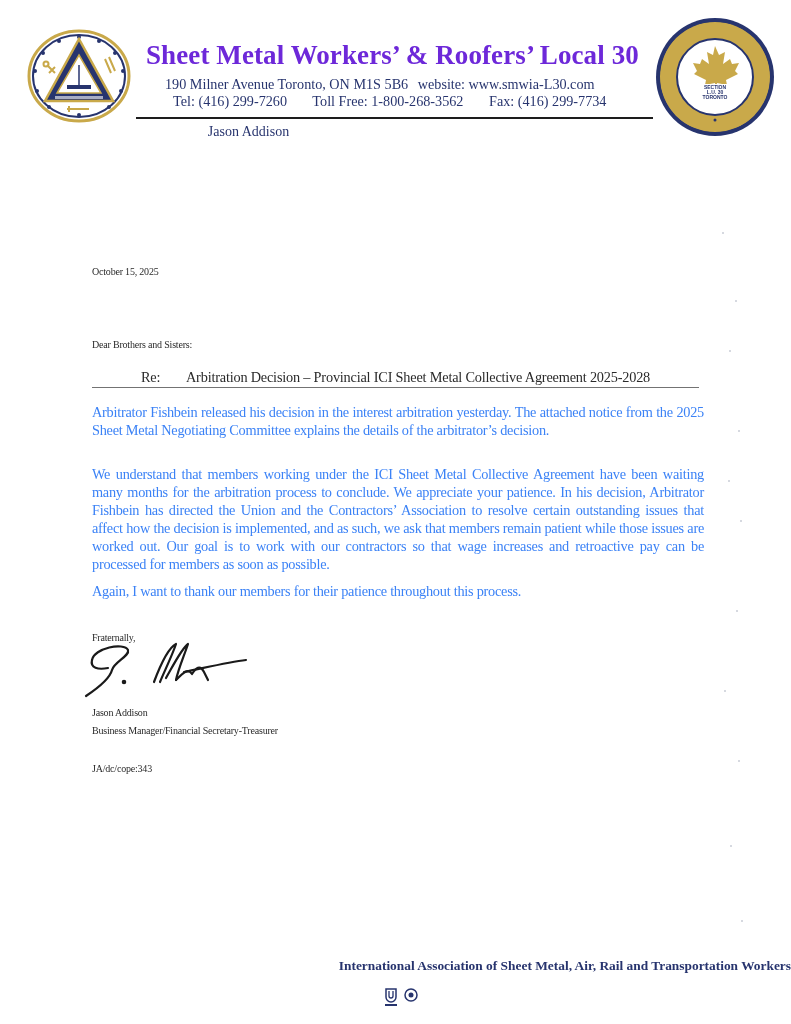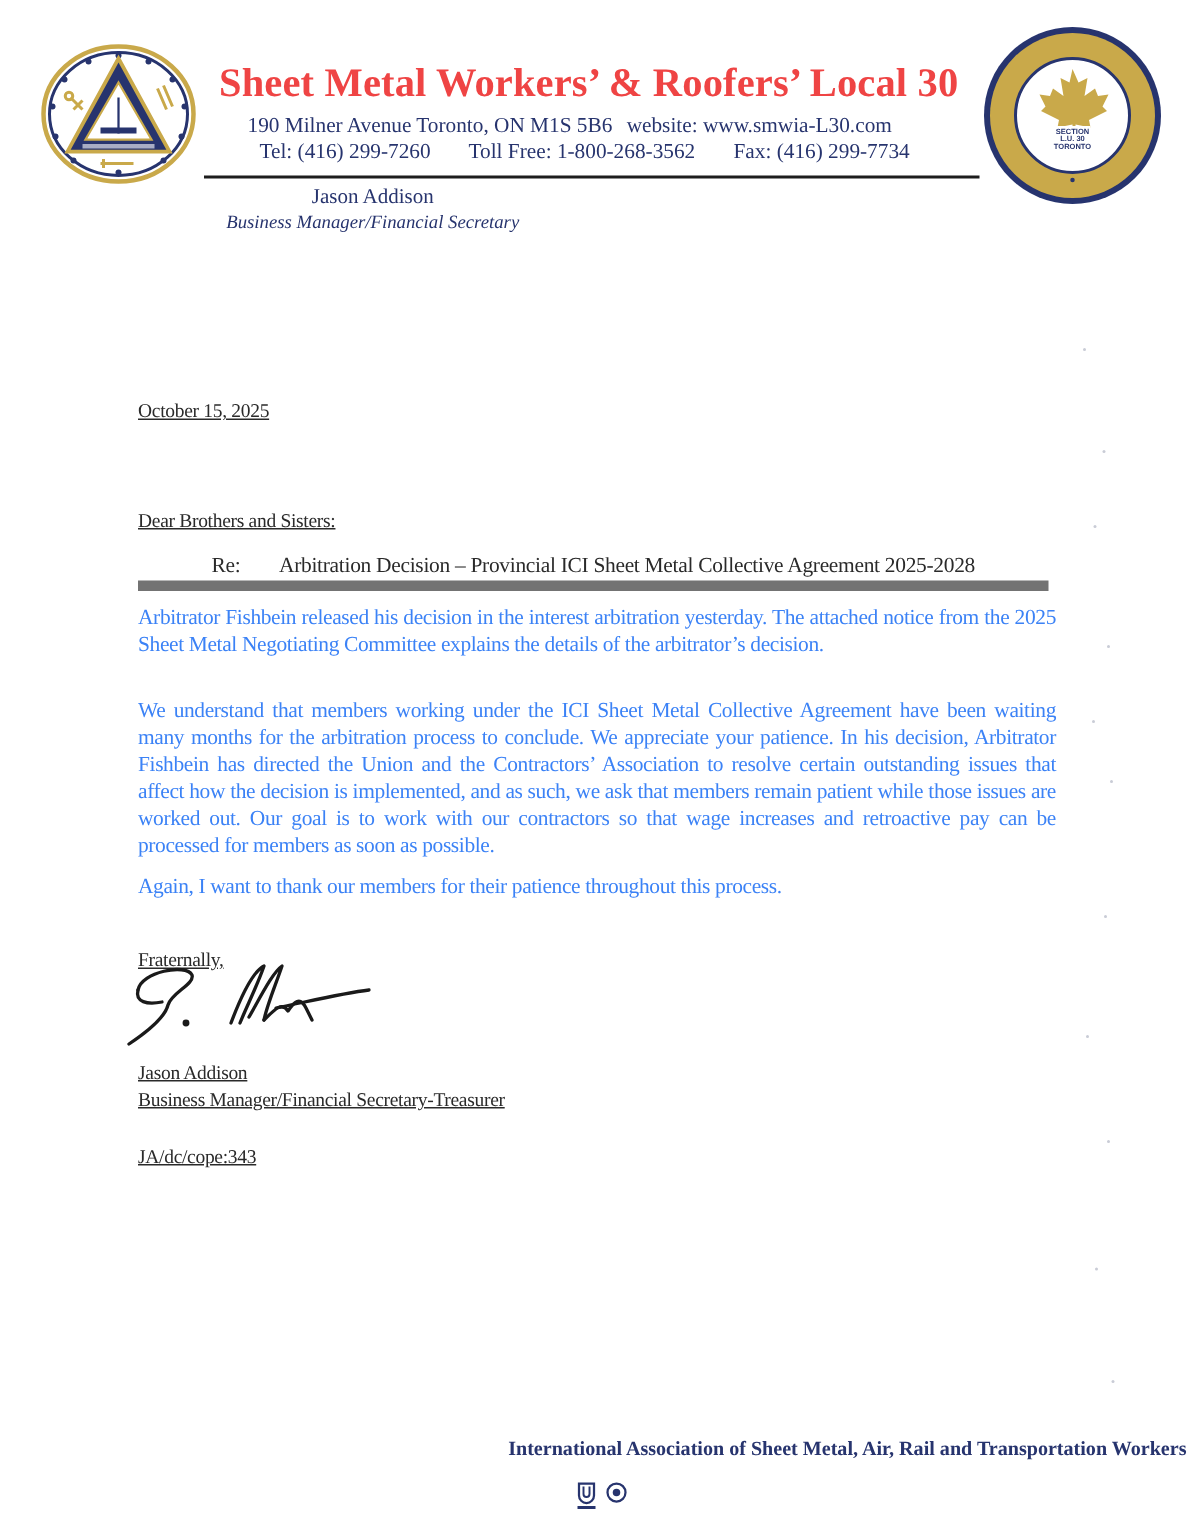--- a/index.html
+++ b/index.html
@@ -3,38 +3,38 @@
 <meta charset="utf-8">
 <style>
   html, body { margin: 0; padding: 0; background: #ffffff; }
   body { width: 791px; height: 1024px; position: relative; overflow: hidden; font-family: "Liberation Serif", serif; color: #2a2a2a; }
 
   .letterhead { position: absolute; left: 0; top: 0; width: 791px; height: 160px; }
 
   .logo-left { position: absolute; left: 27px; top: 29px; width: 104px; height: 94px; }
   .logo-right { position: absolute; left: 654px; top: 16px; width: 122px; height: 122px; }
 
-  .org-title { position: absolute; left: 146px; top: 40px; font-family: "Liberation Serif", serif; font-weight: bold; font-size: 27px; color: #ef4444; letter-spacing: 0.1px; white-space: nowrap; }
+  .org-title { position: absolute; left: 146px; top: 40px; font-family: "Liberation Serif", serif; font-weight: bold; font-size: 27px; color: #6d28d9; letter-spacing: 0.1px; white-space: nowrap; }
   .addr-line { position: absolute; left: 165px; top: 76px; font-size: 14.2px; color: #27346e; white-space: nowrap; }
   .addr-line span { margin-right: 6px; font-family: Liberation Serif, serif; }
   .contact-line { position: absolute; left: 173px; top: 93px; font-size: 14.2px; color: #27346e; white-space: nowrap; }
   .contact-line .gap { display: inline-block; width: 22px; }
 
   .header-rule { position: absolute; left: 136px; top: 117px; width: 517px; height: 2px; background: #1d1d1d; }
 
   .officer { position: absolute; text-align: center; color: #27346e; }
   .officer .name { font-size: 14px; }
   .officer .role { font-size: 12.5px; font-style: italic; margin-top: 1px; }
   .officer-left { left: 136px; top: 124px; width: 225px; }
   .officer-right { left: 497px; top: 124px; width: 115px; }
 
-  .body-text { position: absolute; left: 92px; font-size: 13px; color: #2a2a2a; letter-spacing: -0.2px; text-decoration: underline; }
+  .body-text { position: absolute; left: 92px; font-size: 10px; color: #2a2a2a; letter-spacing: -0.2px; }
   .date { top: 266px; }
   .salutation { top: 339px; }
-  .re-line { position: absolute; left: 92px; top: 369px; width: 607px; font-size: 14.3px; color: #2a2a2a; border-bottom: 7px solid #737373; height: 18px; white-space: nowrap; letter-spacing: -0.2px; }
+  .re-line { position: absolute; left: 92px; top: 369px; width: 607px; font-size: 14.3px; color: #2a2a2a; border-bottom: 1px solid #737373; height: 18px; white-space: nowrap; letter-spacing: -0.2px; }
   .re-line .re-label { position: absolute; left: 49px; top: 0; }
   .re-line .re-subject { position: absolute; left: 94px; top: 0; }
 
   .para { position: absolute; left: 92px; width: 612px; font-size: 14.3px; line-height: 18px; color: #3b82f6; text-align: justify; letter-spacing: -0.25px; }
   .p1 { top: 403px; }
   .p2 { top: 465px; }
   .p3 { top: 582px; }
 
   .closing { top: 619px; margin-top: 13px; }
   .signature { position: absolute; left: 84px; top: 638px; width: 170px; height: 62px; }
@@ -105,21 +105,20 @@
       <text x="61" y="78">L.U. 30</text>
       <text x="61" y="83">TORONTO</text>
     </g>
     <circle cx="61" cy="104" r="1.5" fill="#27346e"></circle>
   </svg>
 
   <div class="header-rule"></div>
 
   <div class="officer officer-left">
     <div class="name">Jason Addison</div>
-    <div class="role">Business Manager/Financial Secretary</div>
   </div>
 </div>
 
 <div class="body-text date">October 15, 2025</div>
 <div class="body-text salutation">Dear Brothers and Sisters:</div>
 
 <div class="re-line">
   <span class="re-label">Re:</span>
   <span class="re-subject">Arbitration Decision – Provincial ICI Sheet Metal Collective Agreement 2025-2028</span>
 </div>

